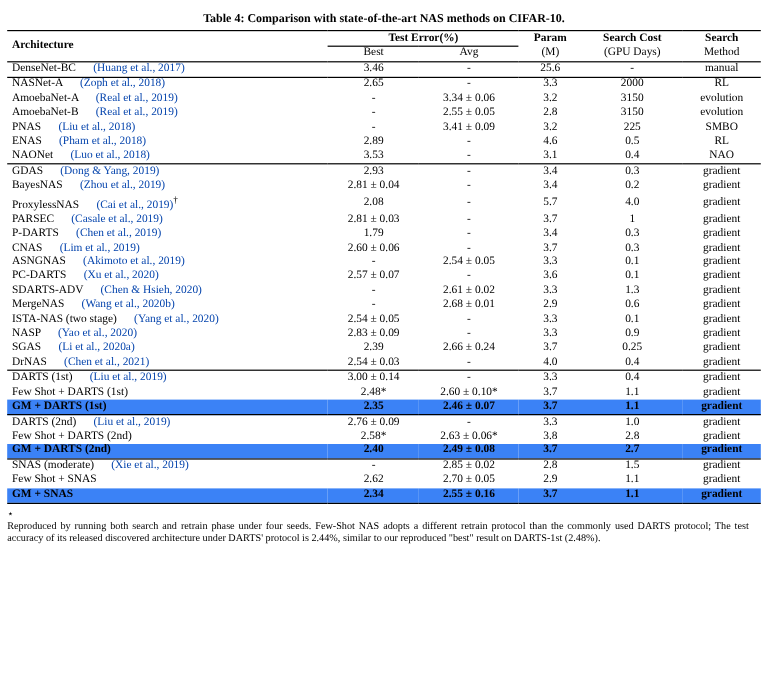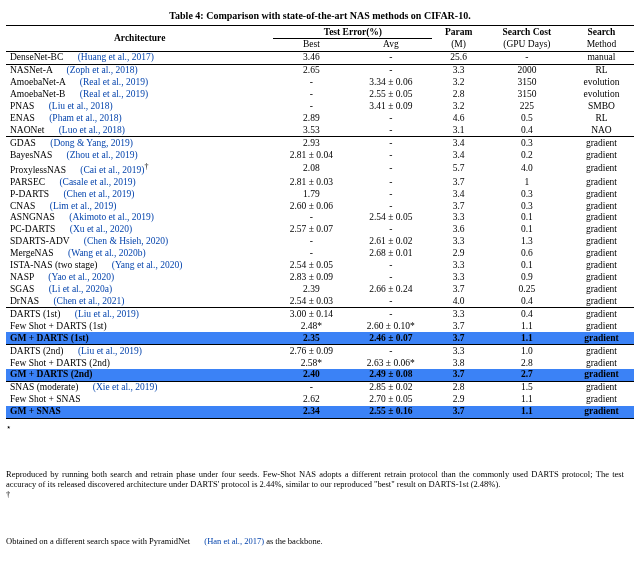--- a/index.html
+++ b/index.html
@@ -49,34 +49,33 @@
     text-align: justify;
   }
   .footnotes .mark {
     display: inline-block;
     width: 8px;
     vertical-align: top;
   }
   .footnotes .txt {
     display: inline-block;
     width: calc(100% - 10px);
-    margin-top: 37px;
   }
   th { font-weight: bold; }
   .subhead th { font-weight: normal; }
 </style>
 </head>
 <body>
 
 <div class="caption">Table 4: Comparison with state-of-the-art NAS methods on CIFAR-10.</div>
 
 <table>
   <thead>
     <tr class="rule-top">
-      <th rowspan="2" style="text-align:center;vertical-align:middle;">Architecture</th>
+      <th rowspan="2" style="text-align:left;vertical-align:middle;">Architecture</th>
       <th colspan="2">Test Error(%)</th>
       <th>Param</th>
       <th>Search Cost</th>
       <th>Search</th>
     </tr>
     <tr class="subhead">
       <th class="cmid">Best</th>
       <th class="cmid">Avg</th>
       <th>(M)</th>
       <th>(GPU Days)</th>
@@ -325,19 +324,13 @@
         <td class="bold">gradient</td>
       </tr>
     </tbody>
 </table>
 
 <div class="footnotes">
   <div>
     <span class="mark">⋆</span>
     <span class="txt">Reproduced by running both search and retrain phase under four seeds. Few-Shot NAS adopts a different retrain protocol than the commonly used DARTS protocol; The test accuracy of its released discovered architecture under DARTS' protocol is 2.44%, similar to our reproduced "best" result on DARTS-1st (2.48%).</span>
   </div>
-  <div>
-    <span class="mark">†</span>
-    <span class="txt">
-      <span id="dag-txt">Obtained on a different search space with PyramidNet <span class="cite">(Han et al., 2017)</span> as the backbone.</span>
-    </span>
-  </div>
 </div>
 
 </body></html>

